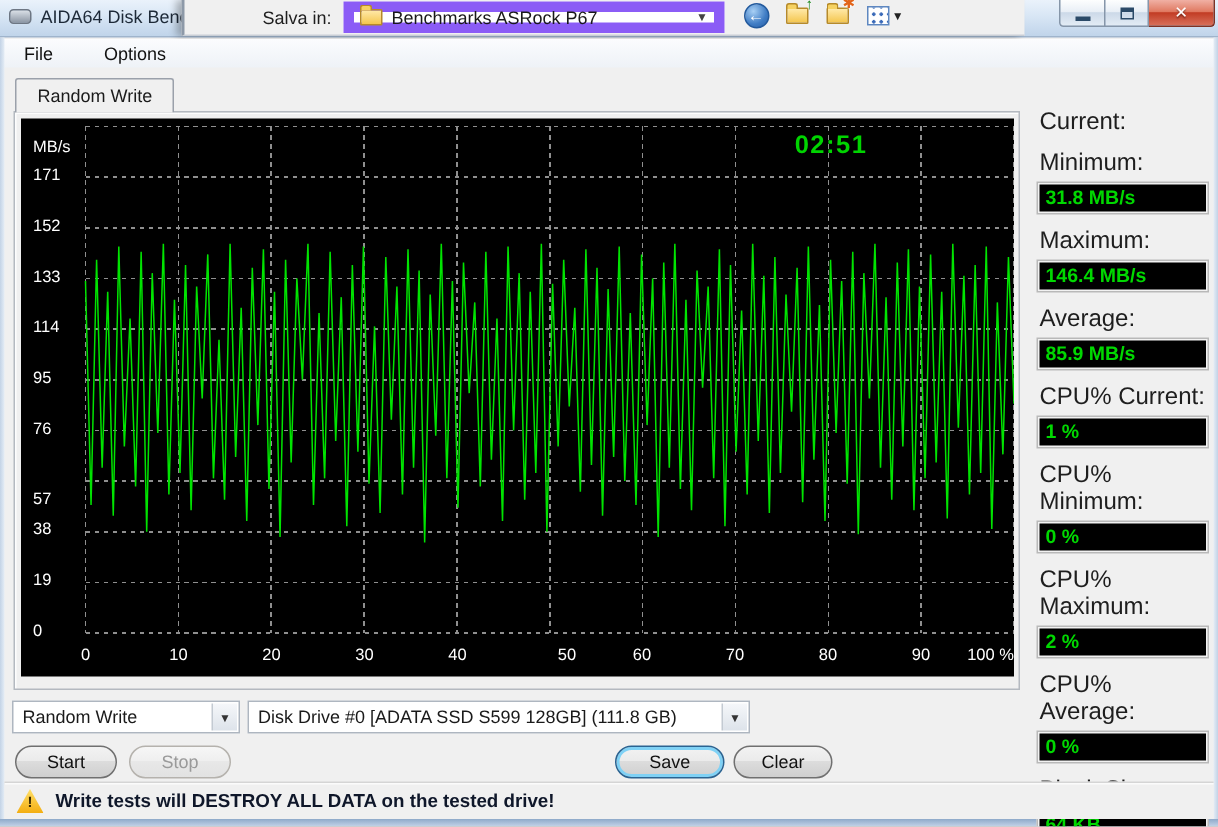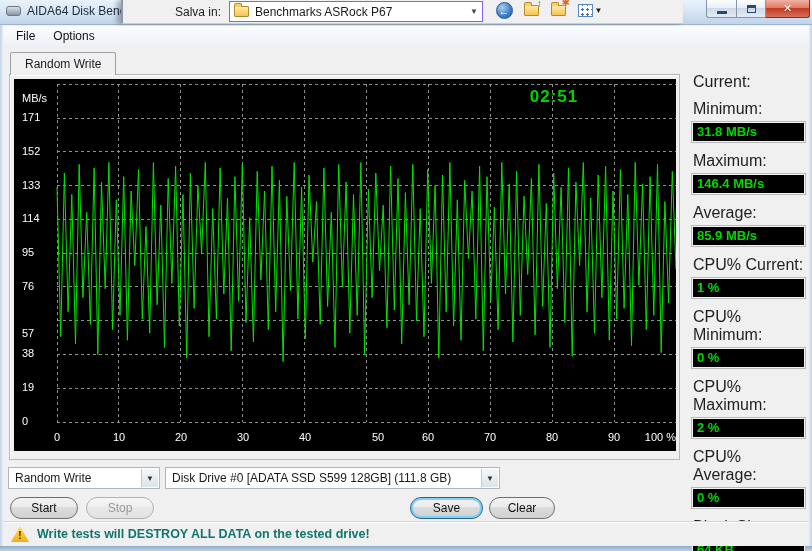--- a/index.html
+++ b/index.html
@@ -25,41 +25,41 @@
   .wbtn.close{width:44px;border-left:none;border-radius:0 0 3px 0;
     background:linear-gradient(#f0b0a4,#e07a62 45%,#c23c24 50%,#d8705a);border-color:#7e3224;}
   .g-min{width:10px;height:3px;background:#2b4a68;margin-top:8px;}
   .g-max{width:9px;height:8px;border:1px solid #2b4a68;border-top-width:3px;}
   .g-close{color:#fff;font-size:11px;font-weight:bold;text-shadow:0 1px 1px rgba(0,0,0,.35);}
   .dialog-strip{position:absolute;left:121px;top:0;width:562px;height:24px;background:#f0f0f0;
     border-left:2px solid #8d99a8;border-bottom:1px solid #c9ced5;
     box-shadow:-4px 0 5px rgba(0,0,0,.28);}
   .salva-label{position:absolute;left:52px;top:5px;color:#1e1e1e;}
   .dlg-combo{position:absolute;left:106px;top:1px;width:254px;height:21px;background:#fff;
-    border:1px solid #8b5cf6;display:flex;align-items:center;gap:6px;padding:0 4px;}
+    border:7px solid #8b5cf6;display:flex;align-items:center;gap:6px;padding:0 4px;}
   .dlg-combo .arrow{margin-left:auto;font-size:8px;color:#444;}
   .folder{width:15px;height:11px;position:relative;border:1px solid #b68a2a;border-radius:1px;
     background:linear-gradient(#ffe9a8,#f4c64e);flex:none;}
   .folder::before{content:"";position:absolute;top:-4px;left:-1px;width:6px;height:3px;
     background:#f6d262;border:1px solid #b68a2a;border-bottom:none;border-radius:2px 2px 0 0;}
   .dlg-tools{position:absolute;left:372px;top:2px;display:flex;align-items:center;gap:9px;}
   .tool{position:relative;width:18px;height:17px;display:flex;align-items:center;justify-content:center;}
   .back-circle{width:17px;height:17px;border-radius:50%;border:1px solid #22599c;
     background:radial-gradient(circle at 35% 30%,#a8d0f5,#3f7cc4 60%,#2a5fa5);
     color:#fff;font-weight:bold;font-size:11px;display:flex;align-items:center;justify-content:center;}
   .ovl{position:absolute;font-size:10px;font-weight:bold;line-height:1;}
   .ovl.up{color:#1d8a1d;right:-2px;top:-3px;text-shadow:0 0 2px #fff;}
   .ovl.star{color:#e2641a;right:-3px;top:-4px;text-shadow:0 0 2px #fff;}
   .views-box{width:15px;height:13px;border:1px solid #5e87c0;background:#fff;
     background-image:radial-gradient(#3a6ab8 1.2px,transparent 1.3px);
     background-size:5px 5px;background-position:1px 2px;}
   .views-arrow{font-size:8px;color:#222;margin-left:2px;}
   
   .menubar{position:absolute;left:2px;top:26px;width:808px;height:19px;
-    background:linear-gradient(#fbfcfe,#eef2f7);display:flex;align-items:center;gap:2px;padding-left:6px;}
+    background:linear-gradient(#fbfcfe,#eef2f7);display:flex;align-items:center;gap:18px;padding-left:6px;}
   .menu-item{padding:2px 8px;color:#111;}
   
   .edge-l,.edge-r{position:absolute;top:25px;bottom:5px;width:3px;background:linear-gradient(90deg,#c3d3e6,#e5edf6);}
   .edge-l{left:0;} .edge-r{right:0;background:linear-gradient(90deg,#e5edf6,#c3d3e6);}
   .edge-b{position:absolute;left:0;bottom:0;width:812px;height:5px;
     background:linear-gradient(#8ea9c9,#c3d3e8);}
   
   .tab{position:absolute;left:10px;top:52px;height:23px;padding:0 14px;z-index:3;
     background:#f0f0f0;border:1px solid #9aa0aa;border-bottom:none;border-radius:2px 2px 0 0;
     display:flex;align-items:center;}
@@ -99,21 +99,21 @@
     box-shadow:0 0 0 2px #7fd1f5 inset;}
   .btn-clear{left:489px;top:497px;width:66px;}
   
   .statusbar{position:absolute;left:3px;top:521px;width:806px;height:25px;background:#f0f0f0;
     border-top:1px solid #d5d5d5;box-shadow:inset 0 1px 0 #fbfbfb;
     display:flex;align-items:center;gap:8px;padding-left:8px;z-index:2;}
   .warn-tri{width:18px;height:16px;clip-path:polygon(50% 0,100% 100%,0 100%);
     background:linear-gradient(#ffe06a,#f3ae12);position:relative;flex:none;}
   .warn-tri span{position:absolute;left:0;right:0;bottom:0;text-align:center;
     font-size:10px;font-weight:bold;color:#3a2a00;line-height:13px;}
-  .status-text{font-weight:bold;font-size:12.5px;color:#0f766e;}
+  .status-text{font-weight:bold;font-size:12.5px;color:#0f172a;}
   
   .watermark{position:absolute;left:520px;top:486px;width:292px;height:62px;z-index:5;pointer-events:none;}
   .wm-logo{position:absolute;left:4px;top:4px;width:64px;height:54px;border-radius:12px;
     transform:rotate(-12deg);opacity:.92;border:2px solid #e6edf7;
     background:linear-gradient(135deg,#f2f6fc 0%,#b9c8e6 40%,#7e97cc 100%);
     box-shadow:2px 3px 5px rgba(0,0,0,.25);}
   .wm-logo::before,.wm-logo::after{content:"";position:absolute;left:8px;top:23px;width:46px;height:9px;
     border-radius:5px;background:#f6f9fd;box-shadow:1px 1px 2px rgba(70,90,130,.5);}
   .wm-logo::before{transform:rotate(40deg);} .wm-logo::after{transform:rotate(-40deg);}
   .wm-text{position:absolute;left:72px;top:17px;font-size:24px;font-weight:bold;letter-spacing:0;

